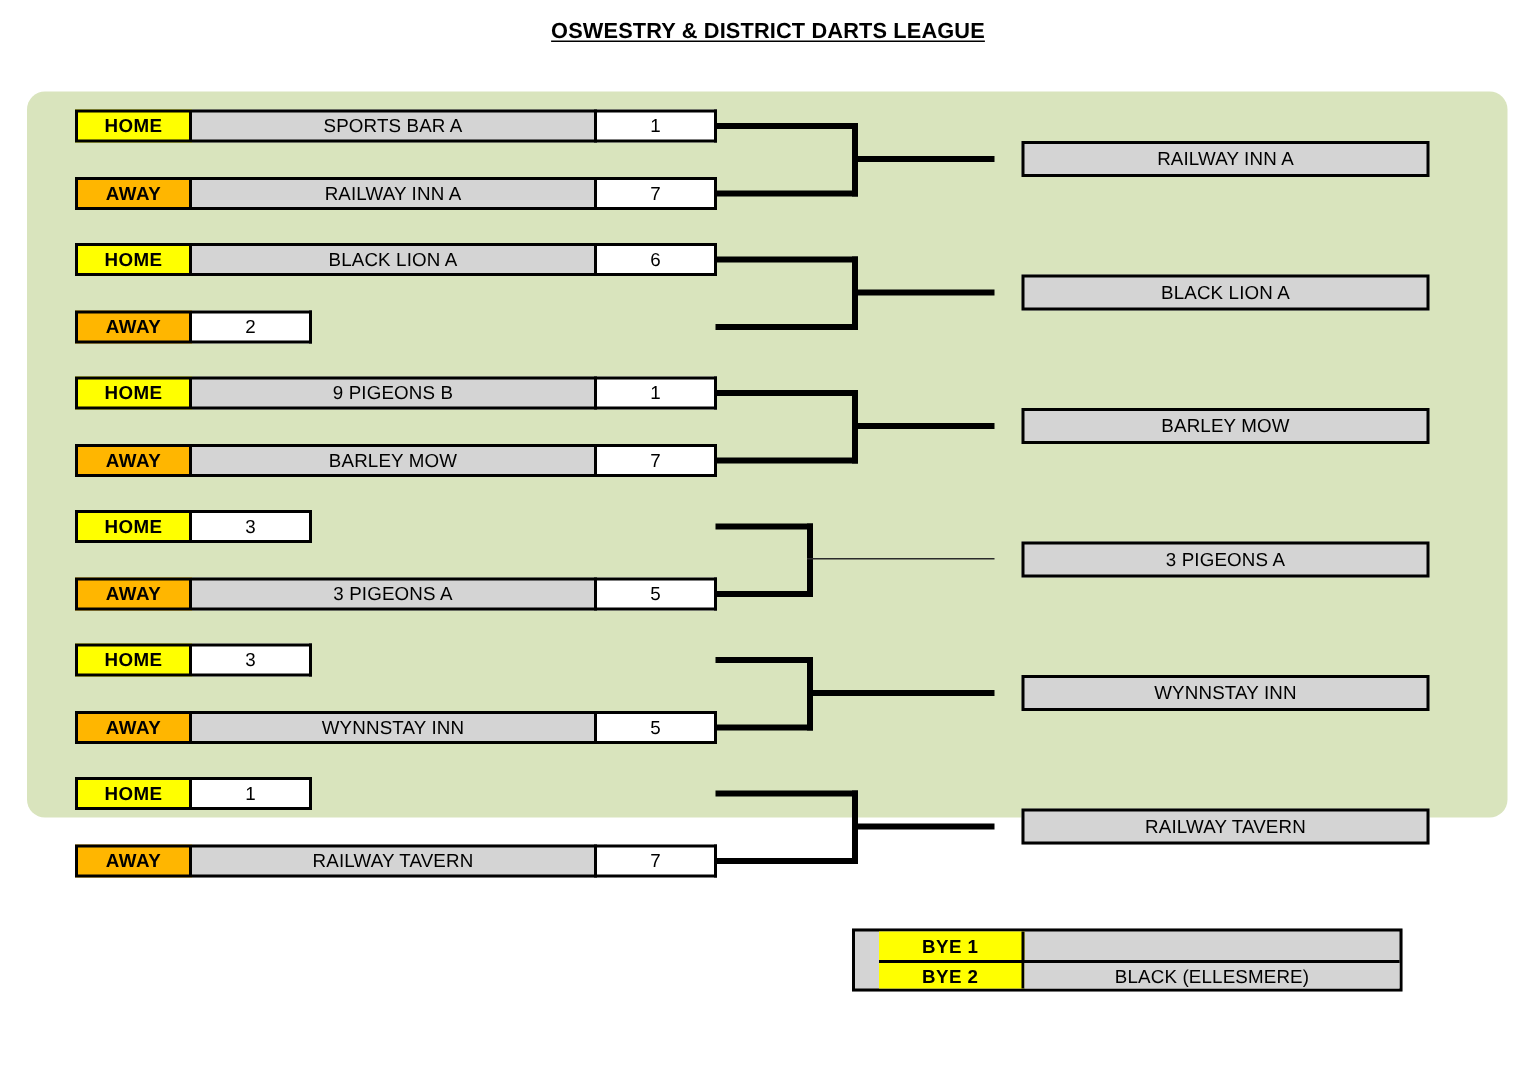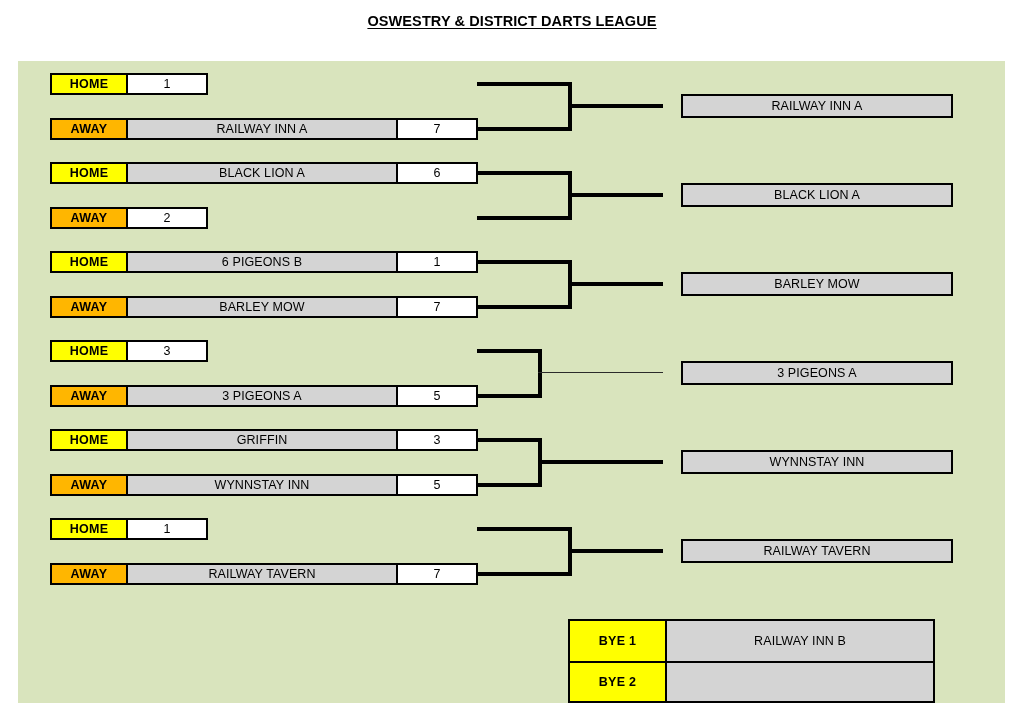--- a/index.html
+++ b/index.html
@@ -36,22 +36,23 @@
     text-decoration: underline;
     text-underline-offset: 2px;
   }
 
   
   #board {
     position: absolute;
     left: 18px;
     top: 61px;
     width: 987px;
-    height: 642px;
+    height: 484px;
     background: #d9e4bd;
+    border-radius: 12px;
   }
 
   
   .match-row {
     position: absolute;
     height: 22px;
     display: flex;
     align-items: stretch;
     box-sizing: border-box;
   }
@@ -128,22 +129,23 @@
     position: absolute;
     left: 568px;
     top: 619px;
     width: 367px;
     border: 2px solid #000000;
     box-sizing: border-box;
     background: #d4d4d4;
   }
   .bye-row {
     display: flex;
-    height: 40px;
-    box-sizing: border-box;
+    height: 19px;
+    box-sizing: border-box;
+    margin-left: 16px;
   }
   .bye-row + .bye-row { border-top: 2px solid #000000; }
   .bye-label {
     width: 97px;
     background: #ffff00;
     border-right: 2px solid #000000;
     box-sizing: border-box;
     display: flex;
     align-items: center;
     justify-content: center;
@@ -167,20 +169,21 @@
 <body>
 
 <div id="title-block">
   <div class="title-line"><span>OSWESTRY &amp; DISTRICT DARTS LEAGUE</span></div>
 </div>
 
 <div id="board">
 
   <div class="match-row" style="left:32px; top:12px;">
     <div class="side-label side-home">HOME</div>
+    <div class="team-cell">SPORTS BAR A</div>
     <div class="score-cell">1</div>
   </div>
   <div class="match-row" style="left:32px; top:57px;">
     <div class="side-label side-away">AWAY</div>
     <div class="team-cell">RAILWAY INN A</div>
     <div class="score-cell">7</div>
   </div>
   <div class="conn conn-h" style="left:459px; top:21px; width:95px;"></div>
   <div class="conn conn-h" style="left:459px; top:66px; width:95px;"></div>
   <div class="conn conn-v" style="left:550px; top:21px; height:49px;"></div>
@@ -197,21 +200,21 @@
     <div class="score-cell">2</div>
   </div>
   <div class="conn conn-h" style="left:459px; top:110px; width:95px;"></div>
   <div class="conn conn-h" style="left:459px; top:155px; width:95px;"></div>
   <div class="conn conn-v" style="left:550px; top:110px; height:49px;"></div>
   <div class="conn conn-out" style="left:550px; top:132px; width:95px;"></div>
   <div class="winner-box" style="top:122px;">BLACK LION A</div>
 
   <div class="match-row" style="left:32px; top:190px;">
     <div class="side-label side-home">HOME</div>
-    <div class="team-cell">6 PIGEONS B</div>
+    <div class="team-cell">9 PIGEONS B</div>
     <div class="score-cell">1</div>
   </div>
   <div class="match-row" style="left:32px; top:235px;">
     <div class="side-label side-away">AWAY</div>
     <div class="team-cell">BARLEY MOW</div>
     <div class="score-cell">7</div>
   </div>
   <div class="conn conn-h" style="left:459px; top:199px; width:95px;"></div>
   <div class="conn conn-h" style="left:459px; top:244px; width:95px;"></div>
   <div class="conn conn-v" style="left:550px; top:199px; height:49px;"></div>
@@ -228,21 +231,20 @@
     <div class="score-cell">5</div>
   </div>
   <div class="conn conn-h" style="left:459px; top:288px; width:65px;"></div>
   <div class="conn conn-h" style="left:459px; top:333px; width:65px;"></div>
   <div class="conn conn-v" style="left:520px; top:288px; height:49px;"></div>
   <div class="conn conn-out thin" style="left:520px; top:311px; width:125px;"></div>
   <div class="winner-box" style="top:300px;">3 PIGEONS A</div>
 
   <div class="match-row" style="left:32px; top:368px;">
     <div class="side-label side-home">HOME</div>
-    <div class="team-cell">GRIFFIN</div>
     <div class="score-cell">3</div>
   </div>
   <div class="match-row" style="left:32px; top:413px;">
     <div class="side-label side-away">AWAY</div>
     <div class="team-cell">WYNNSTAY INN</div>
     <div class="score-cell">5</div>
   </div>
   <div class="conn conn-h" style="left:459px; top:377px; width:65px;"></div>
   <div class="conn conn-h" style="left:459px; top:422px; width:65px;"></div>
   <div class="conn conn-v" style="left:520px; top:377px; height:49px;"></div>
@@ -262,18 +264,18 @@
   <div class="conn conn-h" style="left:459px; top:511px; width:95px;"></div>
   <div class="conn conn-v" style="left:550px; top:466px; height:49px;"></div>
   <div class="conn conn-out" style="left:550px; top:488px; width:95px;"></div>
   <div class="winner-box" style="top:478px;">RAILWAY TAVERN</div>
 
 </div>
 
 <div id="bye-table">
   <div class="bye-row">
     <div class="bye-label">BYE 1</div>
-    <div class="bye-team">RAILWAY INN B</div>
   </div>
   <div class="bye-row">
     <div class="bye-label">BYE 2</div>
+    <div class="bye-team">BLACK (ELLESMERE)</div>
   </div>
 </div>
 
 </body></html>

